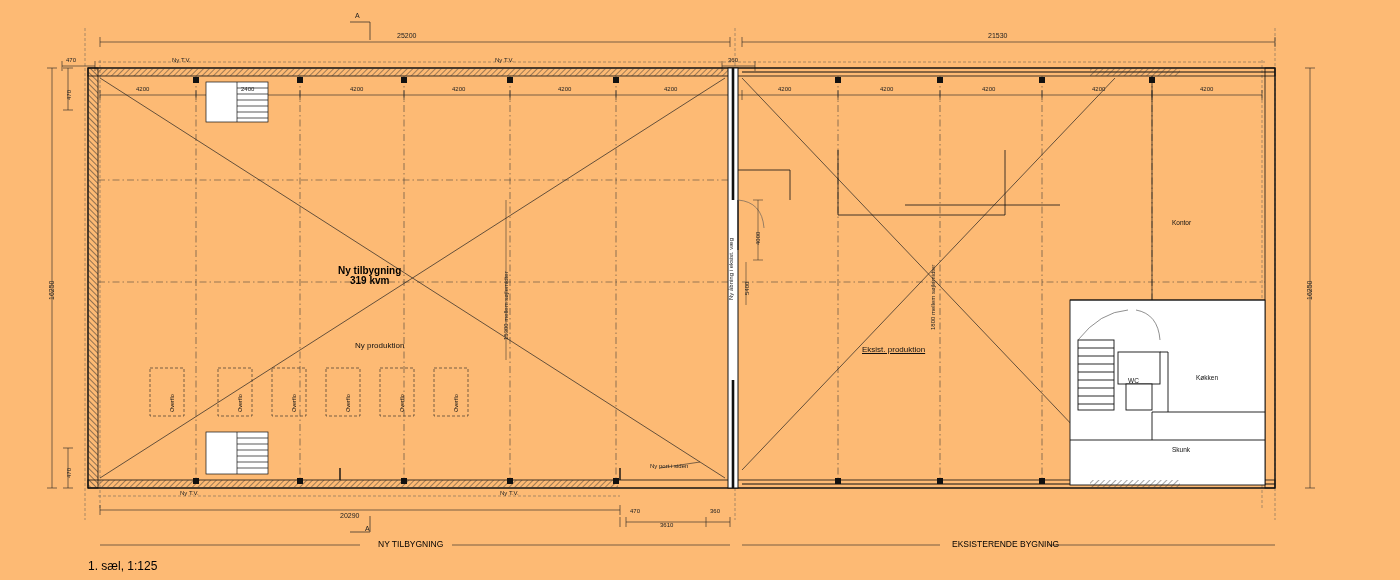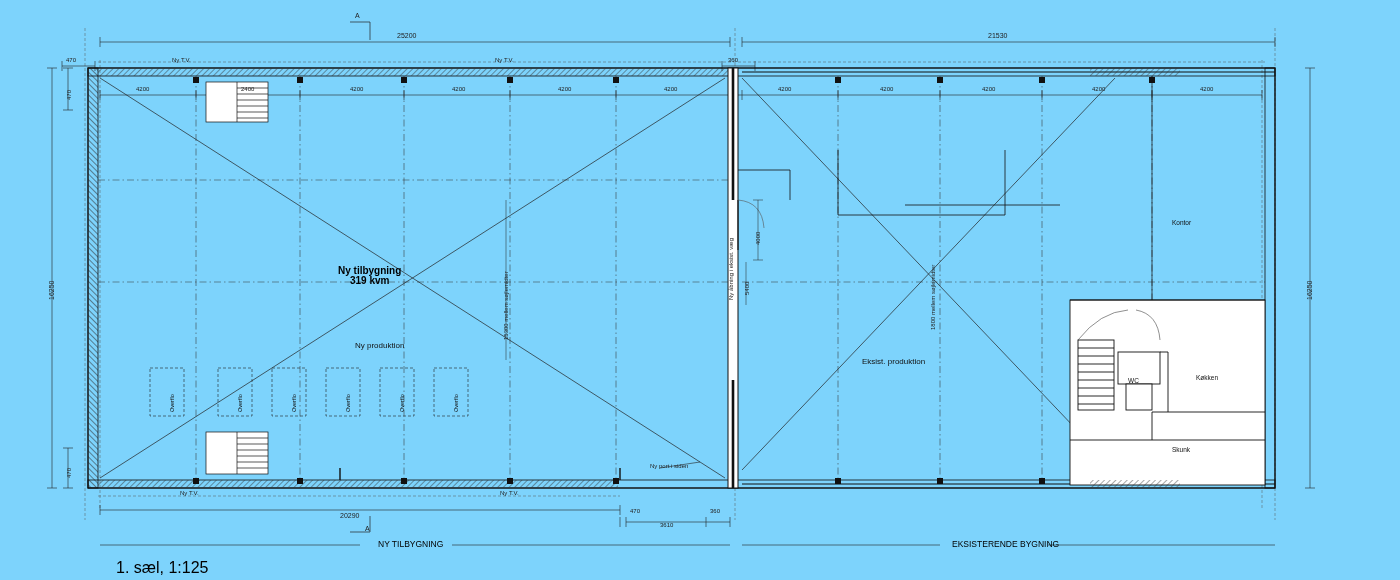--- a/index.html
+++ b/index.html
@@ -7,21 +7,21 @@
     padding: 0;
     background: #ffffff;
   }
   body {
     font-family: "Liberation Sans", sans-serif;
   }
   #plan {
     position: relative;
     width: 1400px;
     height: 580px;
-    background: #7dd3fc;
+    background: #fdba74;
     overflow: hidden;
   }
   svg.drawing {
     position: absolute;
     top: 0;
     left: 0;
     width: 1400px;
     height: 580px;
   }
   .lbl {
@@ -55,23 +55,22 @@
     font-size: 10px;
     font-weight: bold;
     text-align: center;
     color: #000;
   }
   .vert {
     transform: rotate(-90deg);
     transform-origin: left top;
   }
   .caption {
-    font-size: 16px;
+    font-size: 12px;
     color: #000;
-    margin-left: 28px;
   }
 </style>
 </head>
 <body>
 
 <div id="plan">
 
   <svg class="drawing" viewBox="0 0 1400 580">
     <defs>
       <pattern id="hatch" width="4" height="4" patternTransform="rotate(45)" patternUnits="userSpaceOnUse">
@@ -385,21 +384,21 @@
   <div class="lbl dim-sm vert" style="left:744px; top:295px;">5400</div>
   <div class="lbl dim-sm vert" style="left:728px; top:300px;">Ny åbning i eksist. væg</div>
   <div class="lbl dim-sm vert" style="left:930px; top:330px;">1800 mellem søjlemidter</div>
 
   <div class="lbl big" style="left:338px; top:266px;">
     <span>Ny tilbygning</span><br>
     <span>319 kvm</span>
   </div>
 
   <div class="lbl room" style="left:355px; top:342px;">Ny produktion</div>
-  <div class="lbl room" style="left:862px; top:358px;">Eksist. produktion</div>
+  <div class="lbl room" style="left:862px; top:346px;text-decoration:underline;">Eksist. produktion</div>
   <div class="lbl room-sm" style="left:1172px; top:220px;">Kontor</div>
   <div class="lbl room-sm" style="left:1196px; top:375px;">Køkken</div>
   <div class="lbl room-sm" style="left:1128px; top:378px;">WC</div>
   <div class="lbl room-sm" style="left:1172px; top:447px;">Skunk</div>
 
   <div class="lbl room-sm vert" style="left:170px; top:412px; font-size:5.5px;">Overflo</div>
   <div class="lbl room-sm vert" style="left:238px; top:412px; font-size:5.5px;">Overflo</div>
   <div class="lbl room-sm vert" style="left:292px; top:412px; font-size:5.5px;">Overflo</div>
   <div class="lbl room-sm vert" style="left:346px; top:412px; font-size:5.5px;">Overflo</div>
   <div class="lbl room-sm vert" style="left:400px; top:412px; font-size:5.5px;">Overflo</div>

